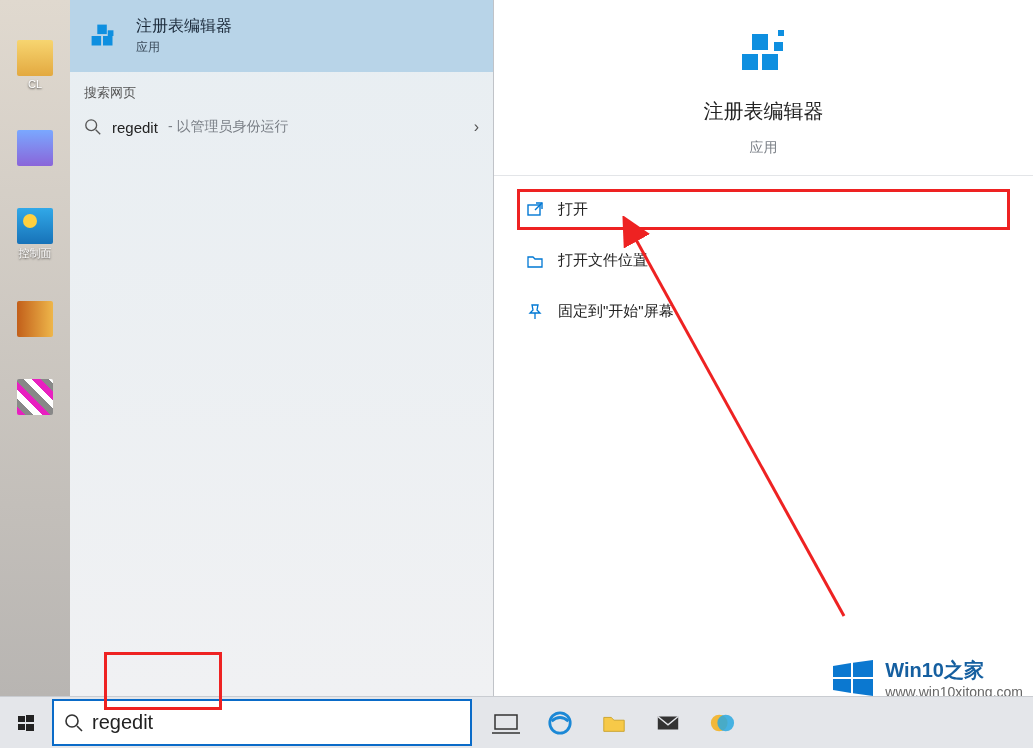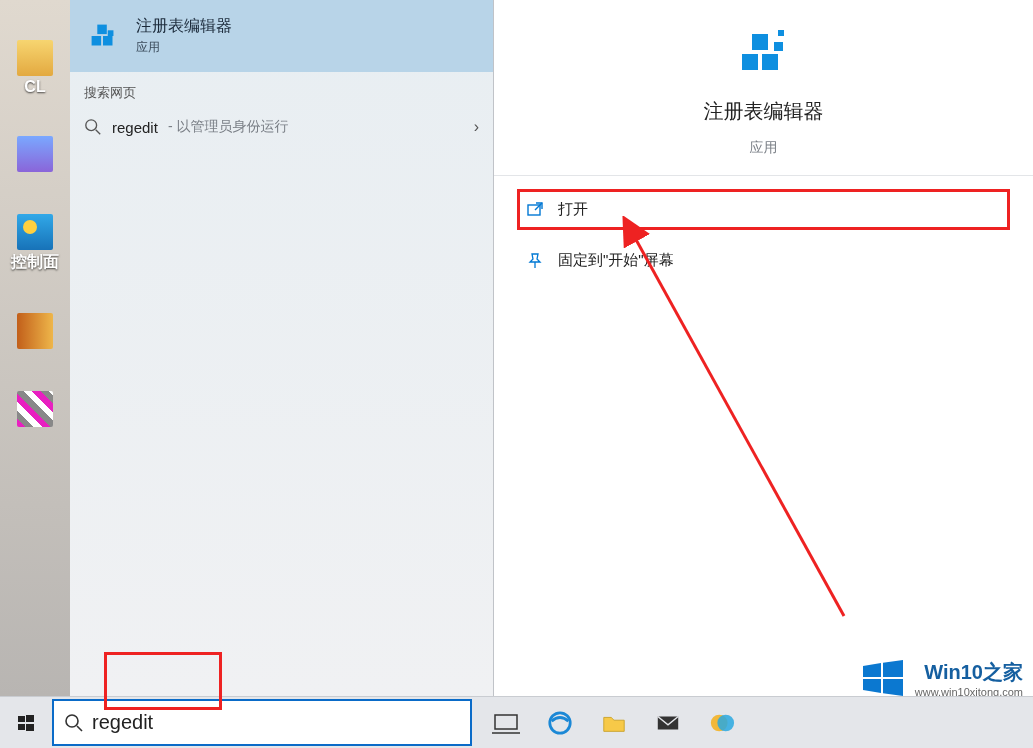--- a/index.html
+++ b/index.html
@@ -5,21 +5,21 @@
 * { margin: 0; padding: 0; box-sizing: border-box; font-family: "Microsoft YaHei", "Segoe UI", sans-serif; }
 body { width: 1033px; height: 748px; background: #fff; position: relative; overflow: hidden; }
 
 .desktop-col {
   position: absolute; left: 0; top: 0; width: 70px; height: 696px;
   background: linear-gradient(to bottom, #e0d9cf, #b8b5b2);
   display: flex; flex-direction: column; align-items: center; padding-top: 40px; gap: 40px;
 }
 .desktop-icon { width: 50px; display: flex; flex-direction: column; align-items: center; gap: 2px; }
 .desktop-icon .ic { width: 36px; height: 36px; border-radius: 2px; }
-.desktop-icon .lbl { color: #fff; font-size: 16px; text-shadow: 0 1px 2px rgba(0,0,0,0.7); font-weight: bold; }
+.desktop-icon .lbl { color: #fff; font-size: 11px; text-shadow: 0 1px 2px rgba(0,0,0,0.7); }
 .folder-ic { background: linear-gradient(#f7d570, #e3a940); }
 .grad-ic { background: linear-gradient(#7aa8ff, #8a65d9); }
 .cp-ic { background: linear-gradient(#31a8e8, #1772b8); position: relative; }
 .cp-ic::after { content: ""; position: absolute; left: 6px; top: 6px; width: 14px; height: 14px; background: #ffd040; border-radius: 50%; }
 .px1 { background: linear-gradient(90deg,#c25f1a,#eeb64a); }
 .px2 { background: repeating-linear-gradient(45deg,#e820c0 0 6px,#888 6px 12px,#fff 12px 18px); }
 
 .search-panel {
   position: absolute; left: 70px; top: 0; width: 424px; height: 696px;
   background: linear-gradient(to bottom, #e8eef2, #f0f1f3);
@@ -93,23 +93,23 @@
 
 .tb-icons { display: flex; align-items: center; gap: 6px; margin-left: 10px; }
 .tb-icons .app { width: 48px; height: 48px; display: flex; align-items: center; justify-content: center; }
 .tb-icons .app svg { width: 28px; height: 26px; }
 
 .watermark {
   position: absolute; right: 10px; bottom: 48px;
   display: flex; align-items: center; gap: 10px;
 }
 .watermark .wlogo { width: 44px; height: 44px; }
-.watermark .wtxt { display: flex; flex-direction: column; align-items: flex-end; color: #155fa0; }
+.watermark .wtxt { display: flex; flex-direction: column; align-items: flex-start; color: #155fa0; }
 .watermark .wtxt .t { font-size: 20px; font-weight: 600; }
-.watermark .wtxt .u { font-size: 11px; color: #666; }
+.watermark .wtxt .u { font-size: 14px; color: #666; }
 
 
 .reg-cubes { fill: #0e8fe0; }
 </style>
 </head>
 <body>
 
 <div class="desktop-col">
   <div class="desktop-icon">
     <div class="ic folder-ic"></div>
@@ -188,20 +188,28 @@
             <rect x="2" y="4" width="12" height="10" fill="none" stroke="#0078d4" stroke-width="1.4"></rect>
             <path d="M10 2 h6 v6" fill="none" stroke="#0078d4" stroke-width="1.4"></path>
             <line x1="16" y1="2" x2="9" y2="9" stroke="#0078d4" stroke-width="1.4"></line>
           </svg>
       </span>
       <span>打开</span>
     </div>
     <div class="action-row">
       <span class="ic">
         <svg viewBox="0 0 18 18">
+            <path d="M2 5 h5 l2 2 h7 v8 h-14 z" fill="none" stroke="#0078d4" stroke-width="1.3"></path>
+          </svg>
+      </span>
+      <span>打开文件位置</span>
+    </div>
+    <div class="action-row">
+      <span class="ic">
+        <svg viewBox="0 0 18 18">
             <path d="M6 2 h6 l-1 5 l3 3 h-10 l3 -3 z M9 10 v6" fill="none" stroke="#0078d4" stroke-width="1.3"></path>
           </svg>
       </span>
       <span>固定到"开始"屏幕</span>
     </div>
   </div>
 </div>
 
 <svg class="arrow-annot" width="260" height="420">
   <defs>

